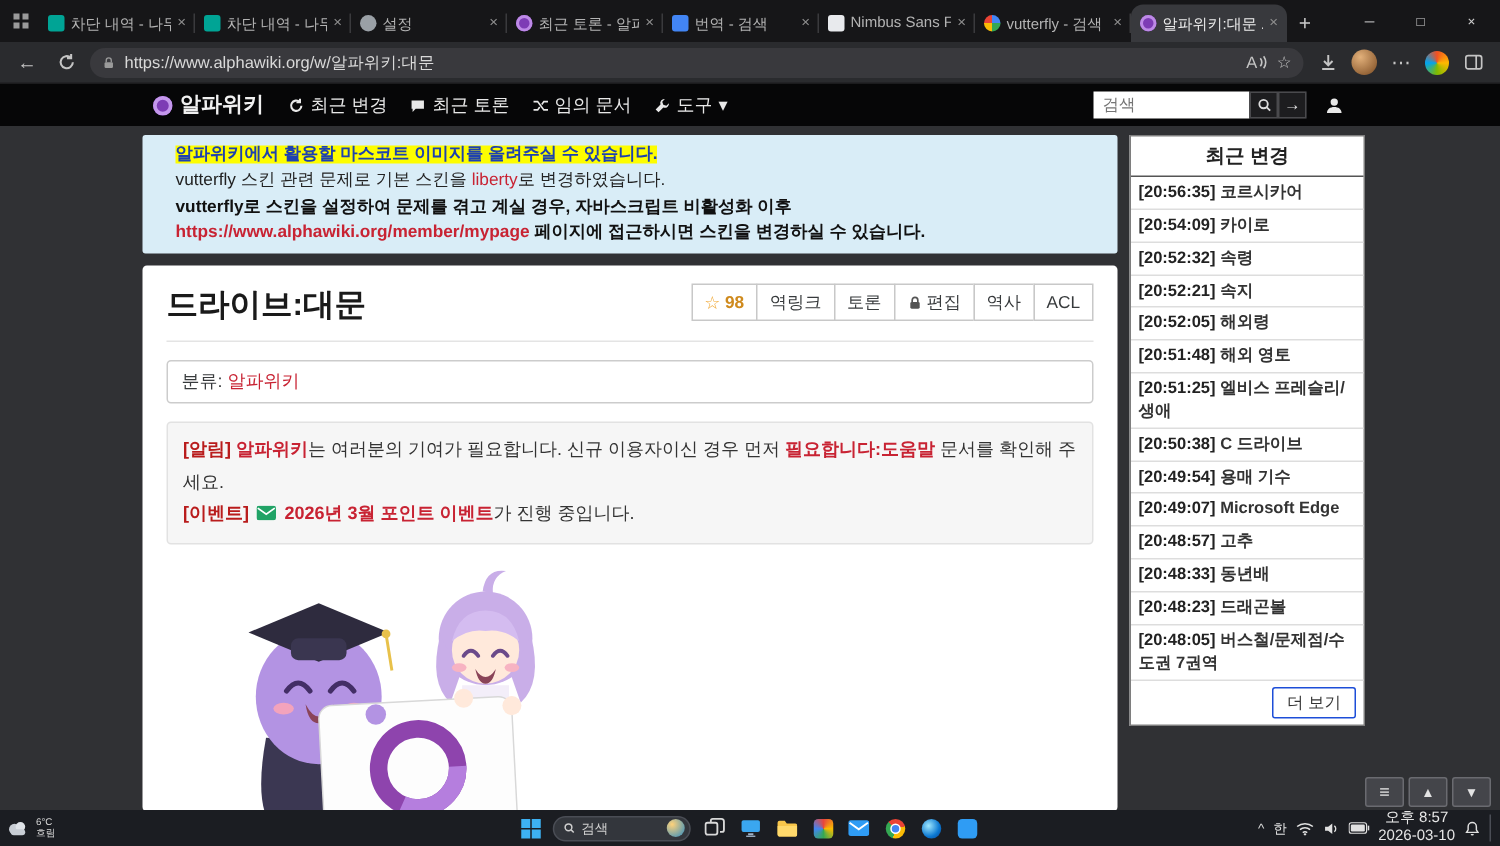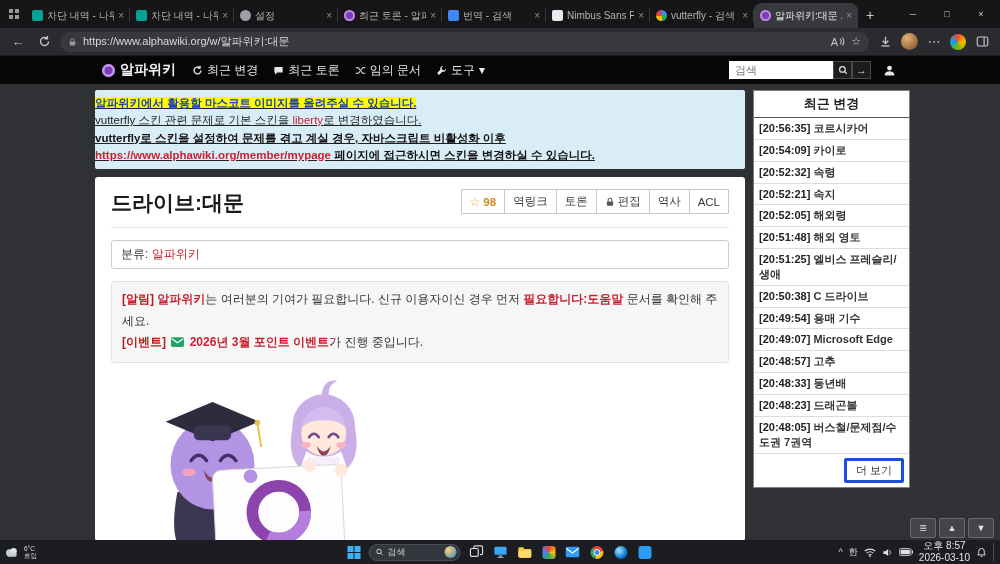--- a/index.html
+++ b/index.html
@@ -49,21 +49,21 @@
   .hsearch input { width:104px; height:18px; border:none; background:#fff; color:#222; font-size:11px; padding:0 6px; font-family:inherit; }
   .hsearch .hbtn { width:19px; height:18px; background:#1d1d1f; border:1px solid #4a4a4d; color:#ddd; display:flex; align-items:center; justify-content:center; font-size:11px; }
   .hsearch .hbtn svg { width:10px; height:10px; }
   .huser { margin-left:12px; color:#e8e8e8; display:flex; }
   .huser svg { width:13px; height:13px; }
 
   
   .page-body { position:absolute; top:84px; left:0; right:0; bottom:24px; background:#303134; }
   .main-col { position:absolute; left:95px; top:6px; width:650px; }
 
-  .site-notice { background:#d9edf7; border-radius:2px; padding:5px 0; font-size:11.5px; line-height:1.5; color:#222;text-decoration:underline; }
+  .site-notice { background:#d9edf7; border-radius:2px; padding:5px 22px; font-size:11.5px; line-height:1.5; color:#222; }
   .hl { background:#fdfd00; color:#1d41b0; font-weight:bold; }
   .sn-bold { font-weight:bold; color:#111; }
   a.red { color:#c82333; text-decoration:none; }
   a.red.bold { font-weight:bold; }
 
   .article { margin-top:8px; background:#fff; border-radius:3px; padding:12px 16px; height:364px; overflow:hidden; }
   .title-row { display:flex; align-items:flex-start; justify-content:space-between; }
   .page-title { font-size:21px; font-weight:bold; color:#1a1a1a; }
   .abtns { display:flex; }
   .abtn { height:25px; display:flex; align-items:center; gap:3px; padding:0 8px; border:1px solid #c8c8c8; margin-left:-1px; font-size:11.5px; color:#373a3c; background:#fff; }
@@ -77,21 +77,21 @@
   .env-icon { display:inline-block; vertical-align:-1px; margin:0 2px; }
   .mascot { margin:4px 0 0 36px; display:block; }
 
   
   .rc { position:absolute; left:753px; top:6px; width:157px; background:#fff; border:1px solid #7e7e7e; font-size:11px; color:#222; }
   .rc-title { text-align:center; font-weight:bold; font-size:13px; padding:4px 0; border-bottom:1px solid #555; }
   .rc-row { padding:3px 5px; border-bottom:1px solid #ddd; line-height:1.35; }
   .rc-time { color:#222;font-weight:bold; }
   .rc-link { color:#333;font-weight:bold; }
   .rc-footer { padding:4px 5px; text-align:right; }
-  .more-btn { display:inline-block; border:3px solid #1d4ed8; border-radius:2px; padding:2px 9px; font-size:11px; color:#333; background:#fff; }
+  .more-btn { display:inline-block; border:1px solid #1d4ed8; border-radius:2px; padding:2px 9px; font-size:11px; color:#333; background:#fff; }
 
   
   .float-tools { position:absolute; right:6px; bottom:2px; display:flex; gap:3px; }
   .ft-btn { width:26px; height:20px; background:#44454a; border:1px solid #6a6b70; color:#e3e3e3; font-size:9px; display:flex; align-items:center; justify-content:center; border-radius:2px; }
   .ft-btn.list { font-size:12px; }
 
   
   .taskbar { position:absolute; left:0; right:0; bottom:0; height:24px; background:#1b1d22; display:flex; align-items:center; padding:0 4px; z-index:5; }
   .tb-left { display:flex; align-items:center; gap:4px; color:#d8d8d8; }
   .wtxt { font-size:6.5px; line-height:1.15; color:#d8d8d8; }

